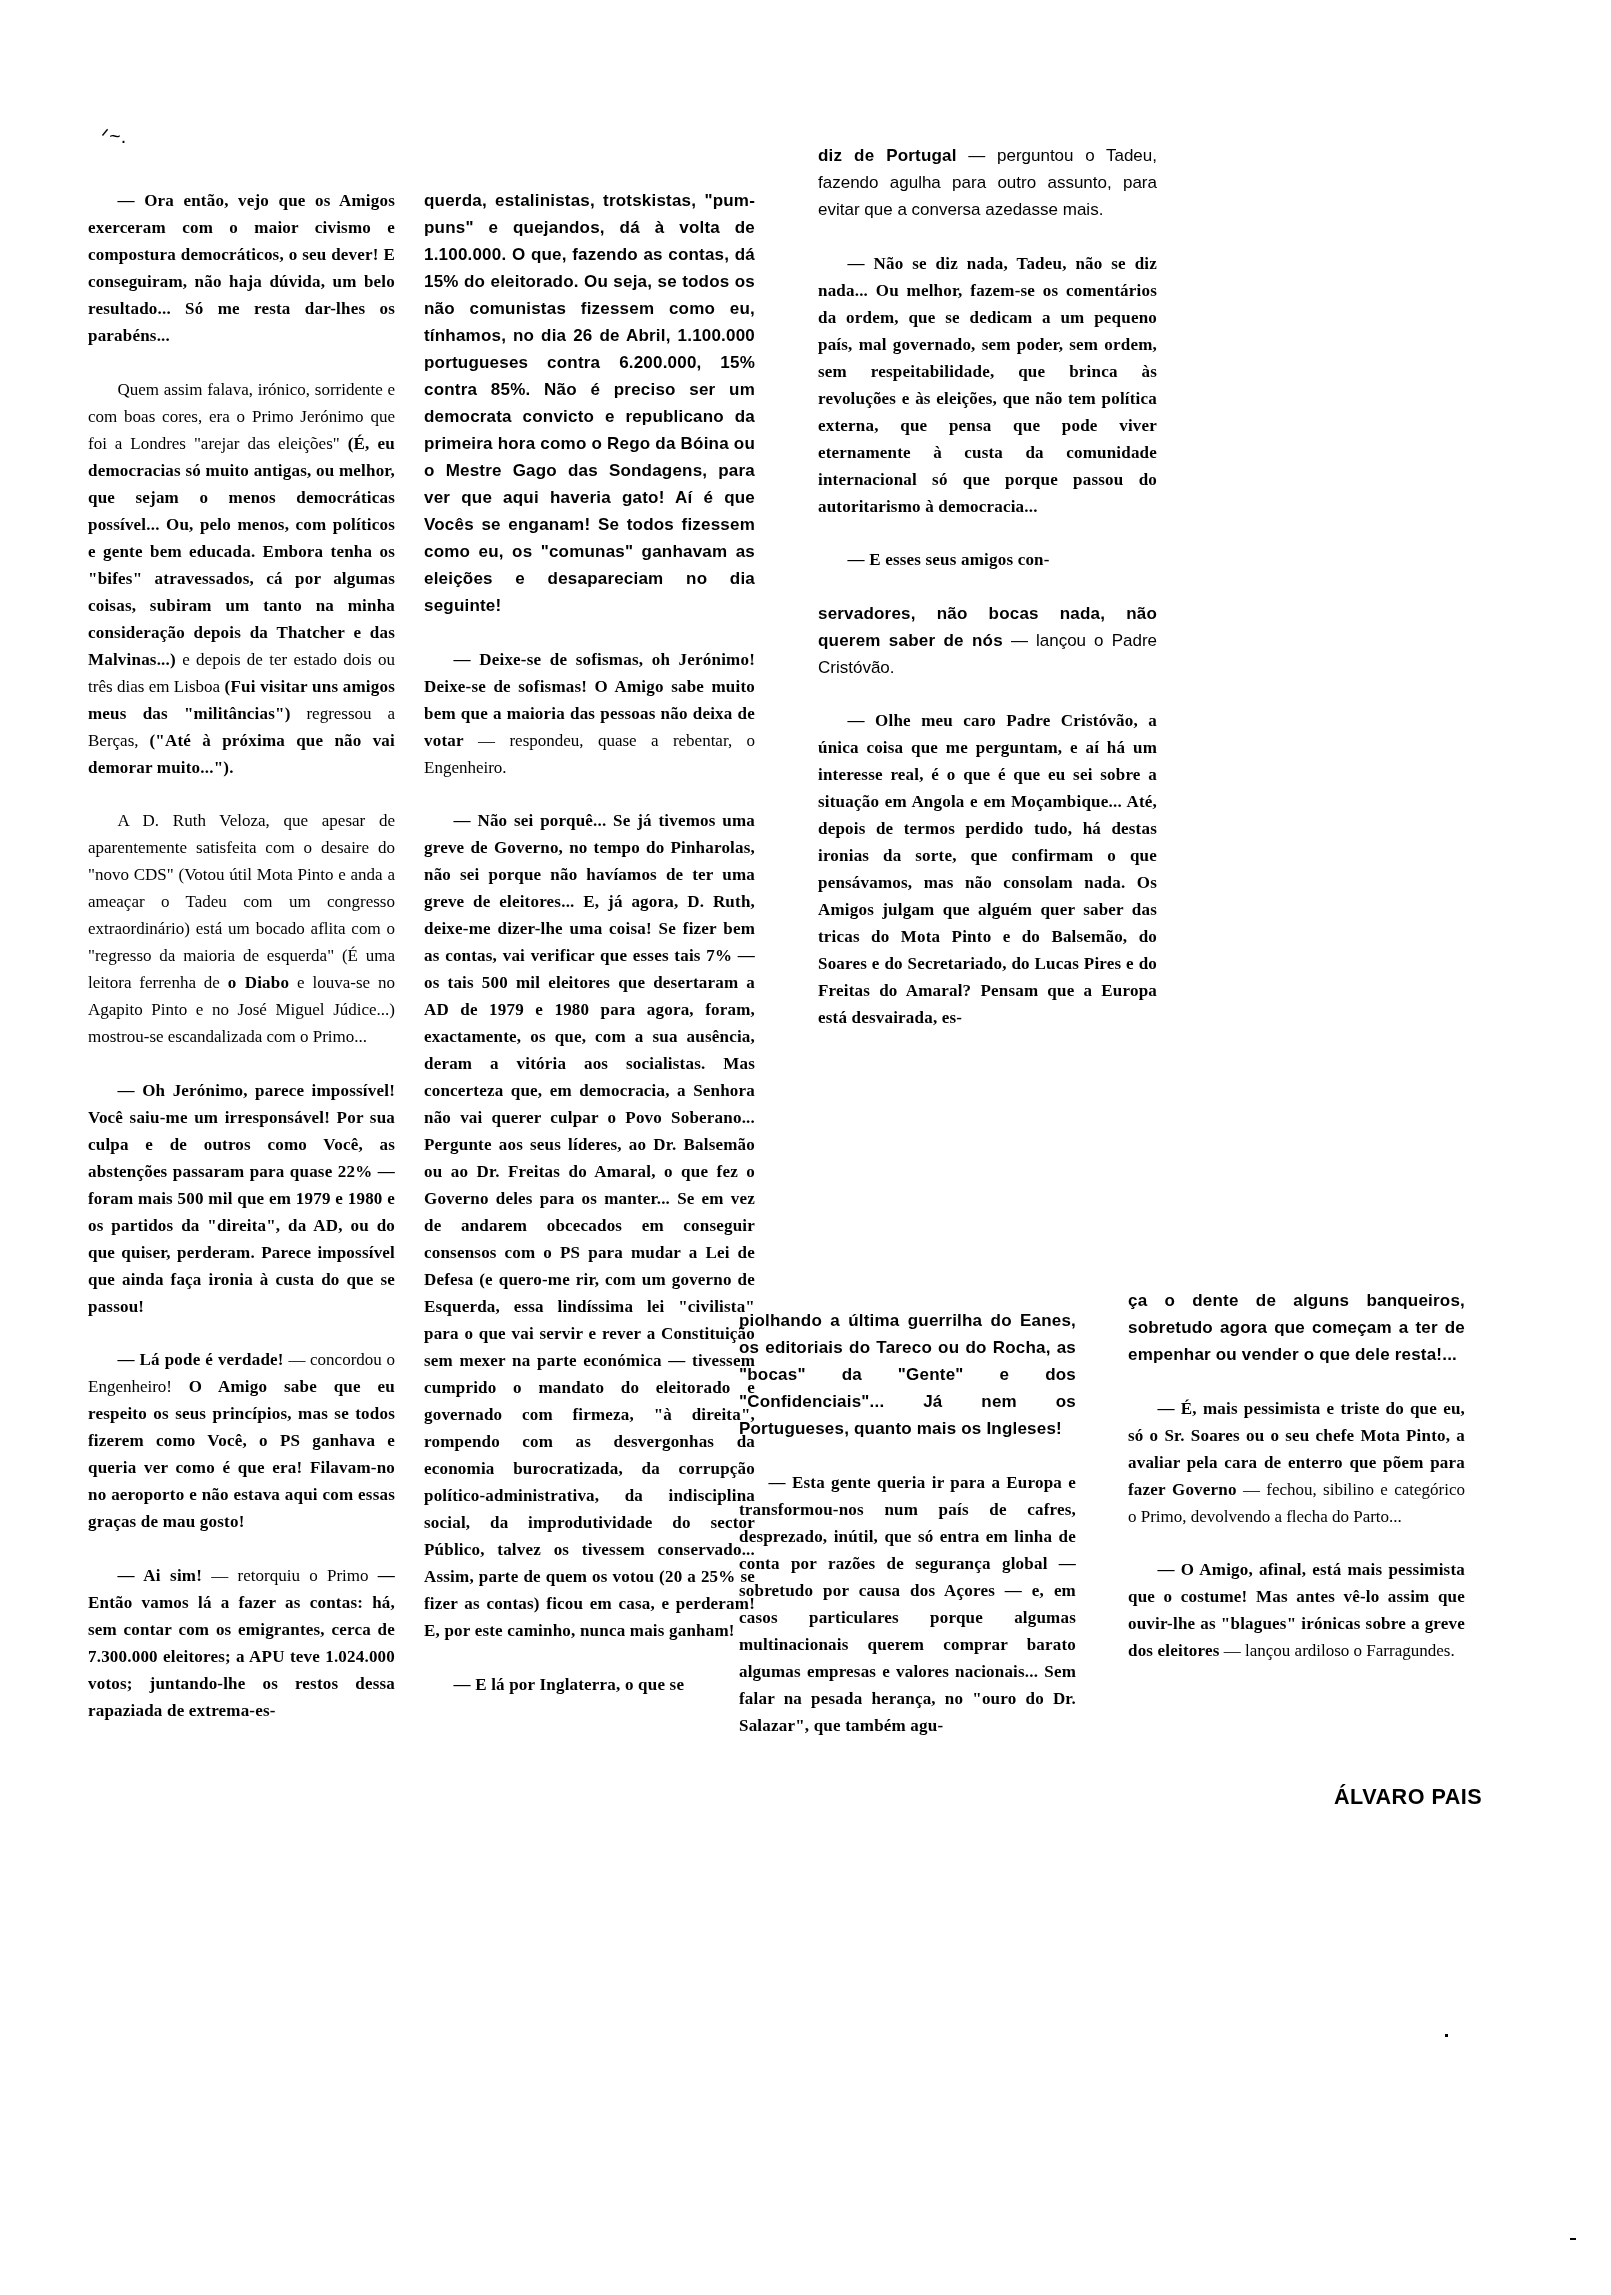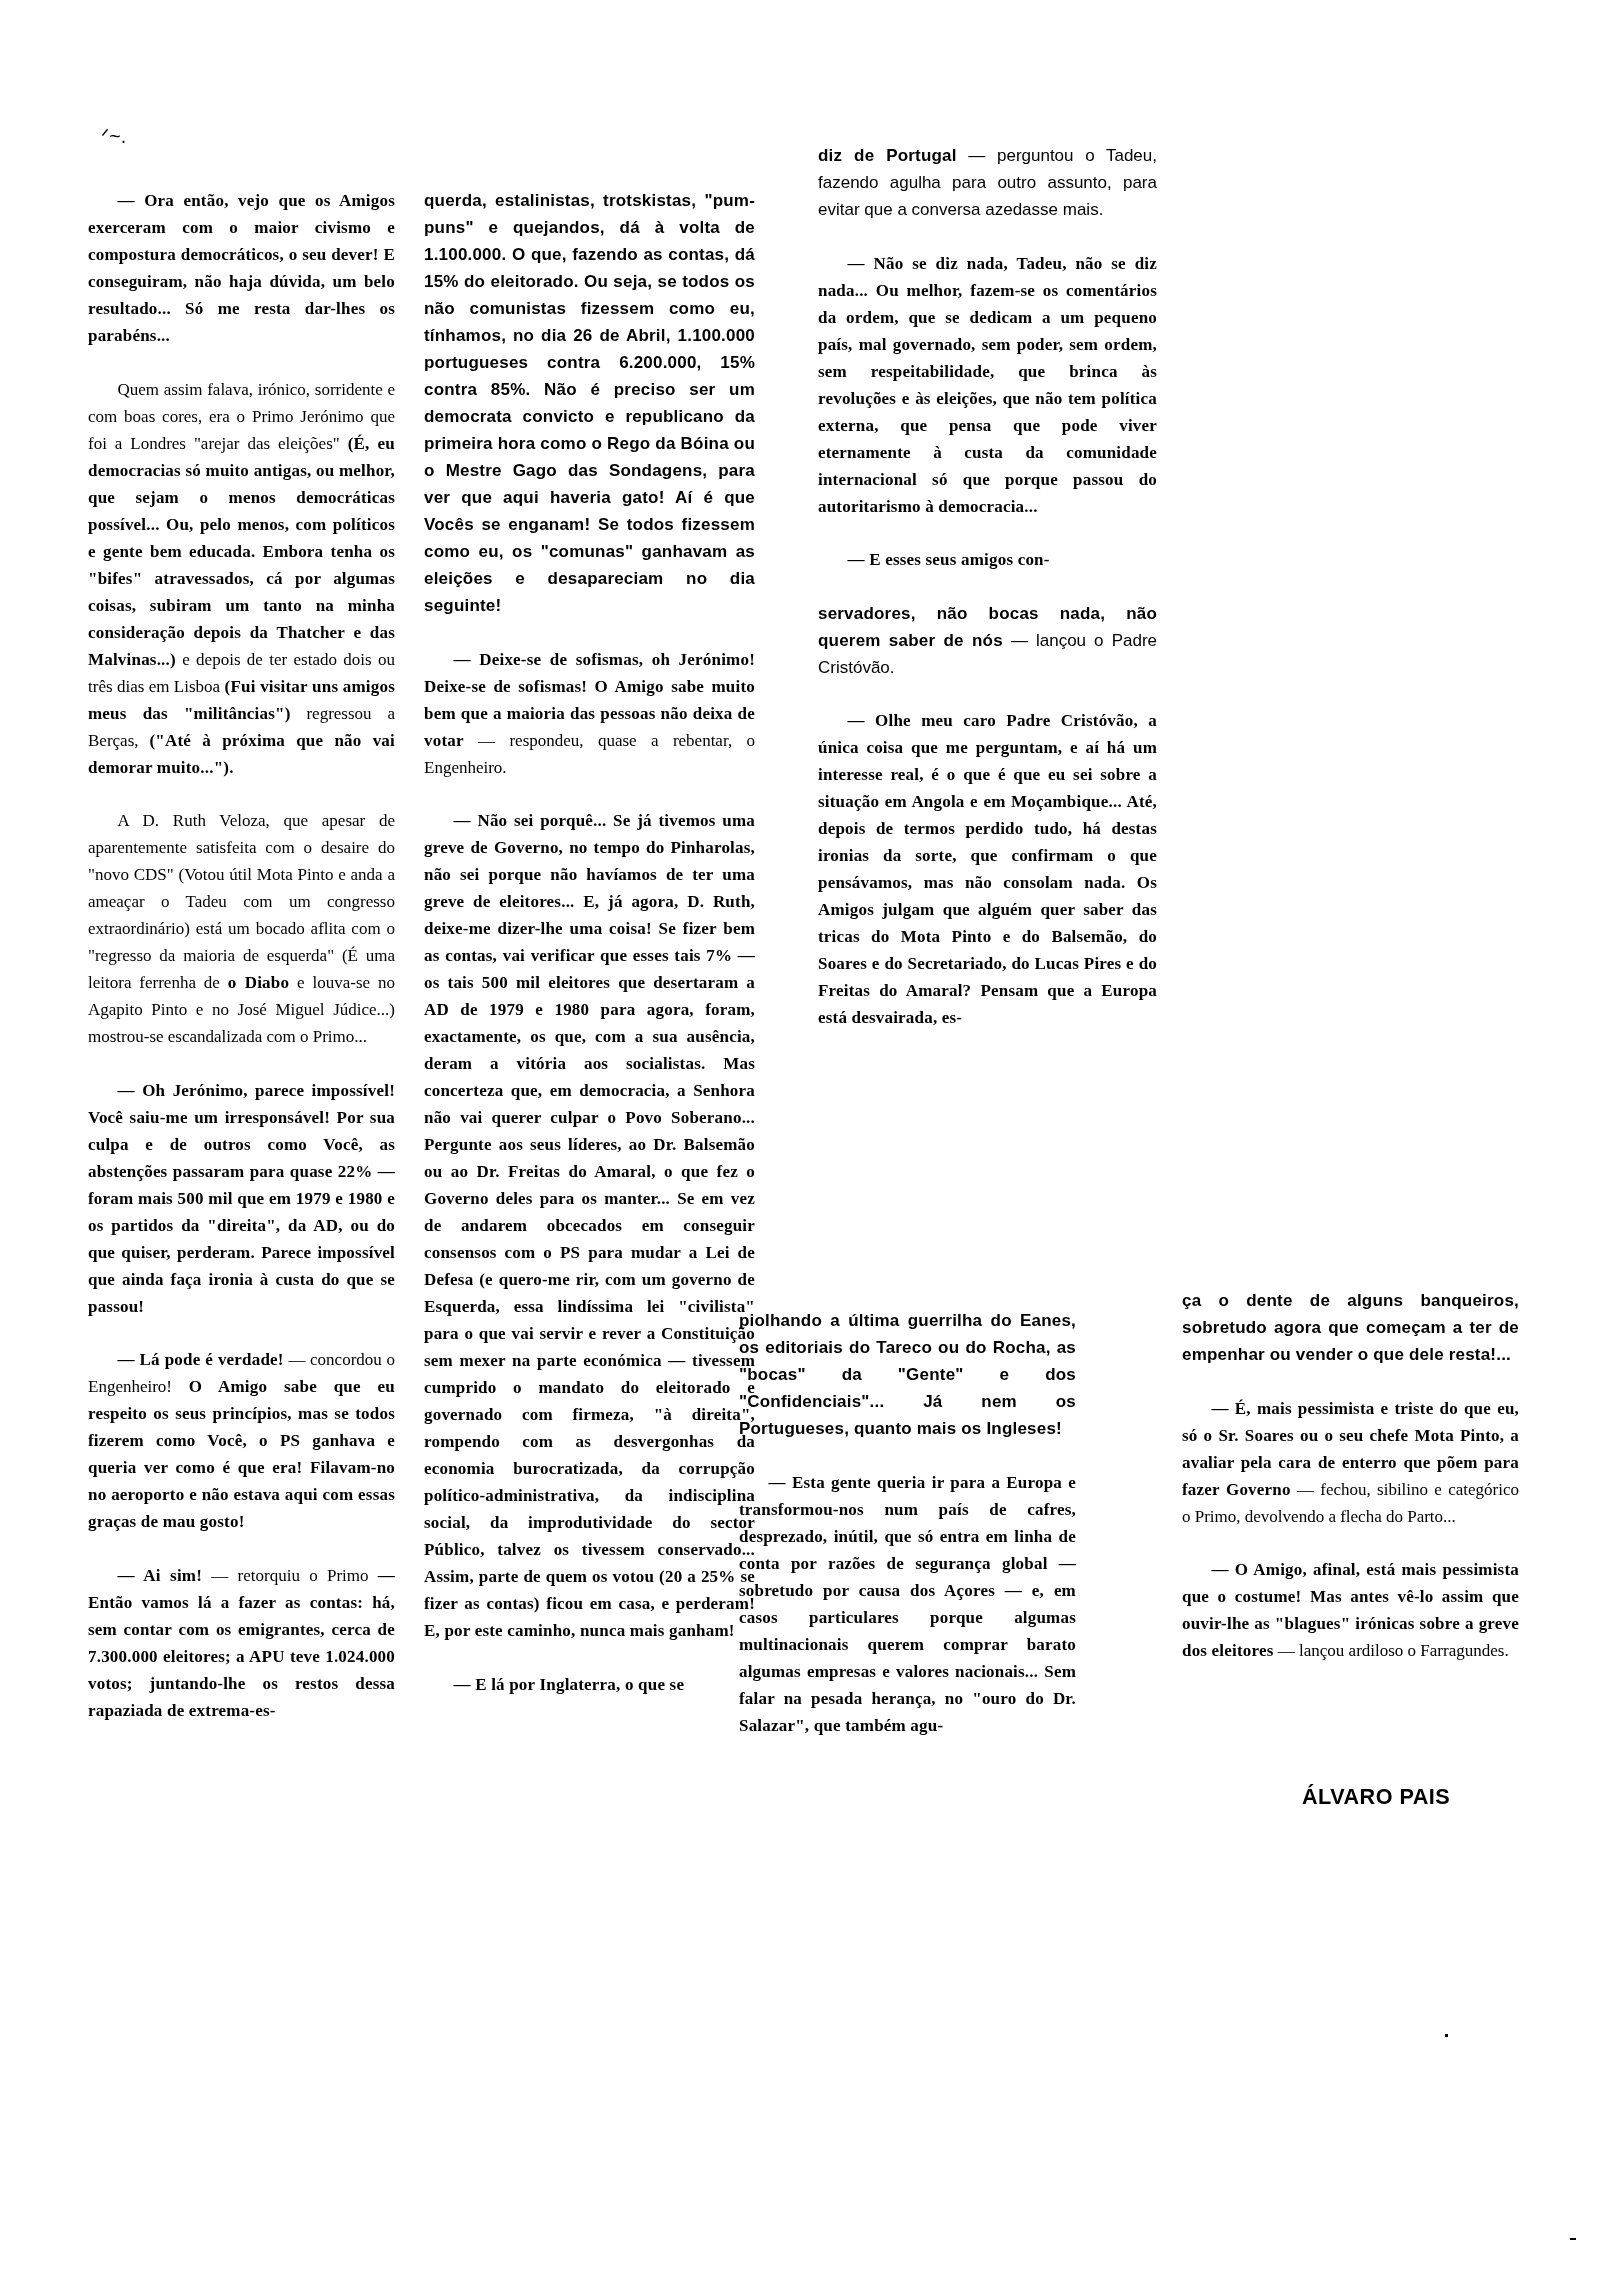--- a/index.html
+++ b/index.html
@@ -2,21 +2,21 @@
 <html style="font-size:7.9px"><head>
 <meta charset="utf-8">
 <style>
   html, body { margin: 0; padding: 0; background: #ffffff; }
   body { width: 1612px; height: 2295px; position: relative; overflow: hidden;
          font-family: "Liberation Sans", "DejaVu Sans", sans-serif; color: #000; }
   .col { position: absolute; font-size: 17px; line-height: 27px; text-align: justify; }
   .col p { margin: 0 0 26.5px 0; text-indent: 0; }
   .col p.ind { text-indent: 29.5px; font-family: Liberation Serif, serif; }
   b { font-weight: 700; letter-spacing: 0.2px; }
-  .sig { position: absolute; font-weight: 700; font-size: 21.6px; letter-spacing: 0.5px; }
+  .sig { position: absolute; font-weight: 700; font-size: 21.6px; letter-spacing: 0.5px; margin-left: 32px; }
   .mark { position: absolute; font-size: 19.7px; }
   .speck { position: absolute; background: #000; }
 </style>
 </head>
 <body>
 
 <div class="mark" style="left:101px; top:125px;">ᐟ~.</div>
 
 <div class="col" id="col1" style="left:88px; top:187px; width:307px;">
     <p class="ind"><b>— Ora então, vejo que os Amigos exerceram com o maior civismo e compostura democráticos, o seu dever! E conseguiram, não haja dúvida, um belo resultado... Só me resta dar-lhes os parabéns...</b></p>
@@ -40,21 +40,21 @@
     <p class="ind"><b>— E esses seus amigos con-</b></p>
     <p><b>servadores, não bocas nada, não querem saber de nós</b><span> — lançou o Padre Cristóvão.</span></p>
     <p class="ind"><b>— Olhe meu caro Padre Cristóvão, a única coisa que me perguntam, e aí há um interesse real, é o que é que eu sei sobre a situação em Angola e em Moçambique... Até, depois de termos perdido tudo, há destas ironias da sorte, que confirmam o que pensávamos, mas não consolam nada. Os Amigos julgam que alguém quer saber das tricas do Mota Pinto e do Balsemão, do Soares e do Secretariado, do Lucas Pires e do Freitas do Amaral? Pensam que a Europa está desvairada, es-</b></p>
   </div>
 
 <div class="col" id="col3_bottom" style="left:739px; top:1307px; width:337px;">
     <p><b>piolhando a última guerrilha do Eanes, os editoriais do Tareco ou do Rocha, as "bocas" da "Gente" e dos "Confidenciais"... Já nem os Portugueses, quanto mais os Ingleses!</b></p>
     <p class="ind"><b>— Esta gente queria ir para a Europa e transformou-nos num país de cafres, desprezado, inútil, que só entra em linha de conta por razões de segurança global — sobretudo por causa dos Açores — e, em casos particulares porque algumas multinacionais querem comprar barato algumas empresas e valores nacionais... Sem falar na pesada herança, no "ouro do Dr. Salazar", que também agu-</b></p>
   </div>
 
-<div class="col" id="col4" style="left:1182px; top:1287px; width:337px;">
+<div class="col" id="col4" style="left:1128px; top:1287px; width:337px;">
     <p><b>ça o dente de alguns banqueiros, sobretudo agora que começam a ter de empenhar ou vender o que dele resta!...</b></p>
     <p class="ind"><b>— É, mais pessimista e triste do que eu, só o Sr. Soares ou o seu chefe Mota Pinto, a avaliar pela cara de enterro que põem para fazer Governo</b><span> — fechou, sibilino e categórico o Primo, devolvendo a flecha do Parto...</span></p>
     <p class="ind"><b>— O Amigo, afinal, está mais pessimista que o costume! Mas antes vê-lo assim que ouvir-lhe as "blagues" irónicas sobre a greve dos eleitores</b><span> — lançou ardiloso o Farragundes.</span></p>
   </div>
 
 <div class="sig" style="left:1302px; top:1784px;">ÁLVARO PAIS</div>
 
 <div class="speck" style="left:1445px; top:2034px; width:2.5px; height:2.5px;"></div>
 <div class="speck" style="left:1570px; top:2238px; width:5.9px; height:1.5px;"></div>
 

